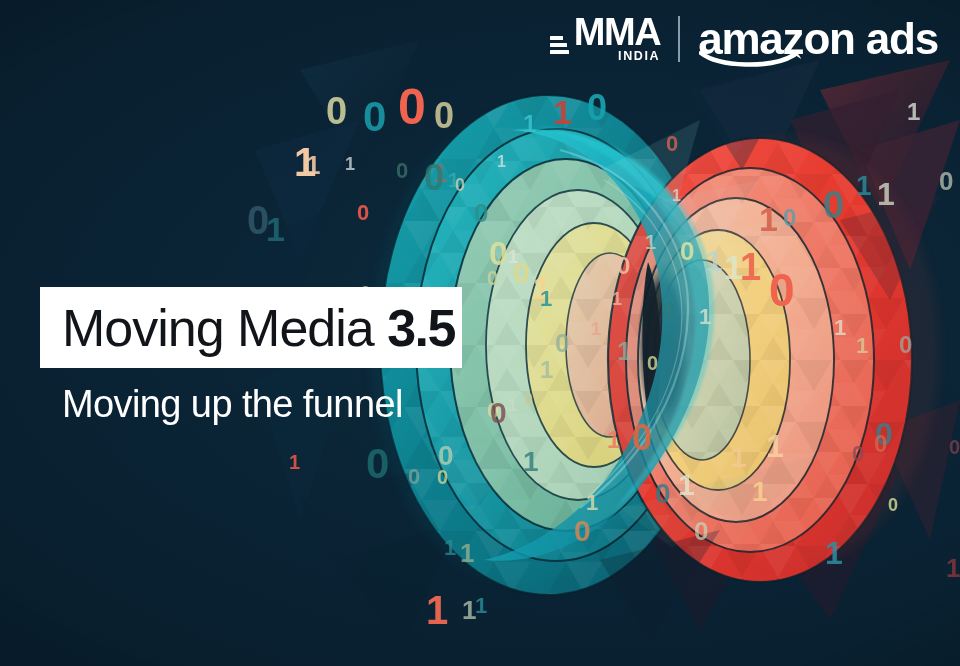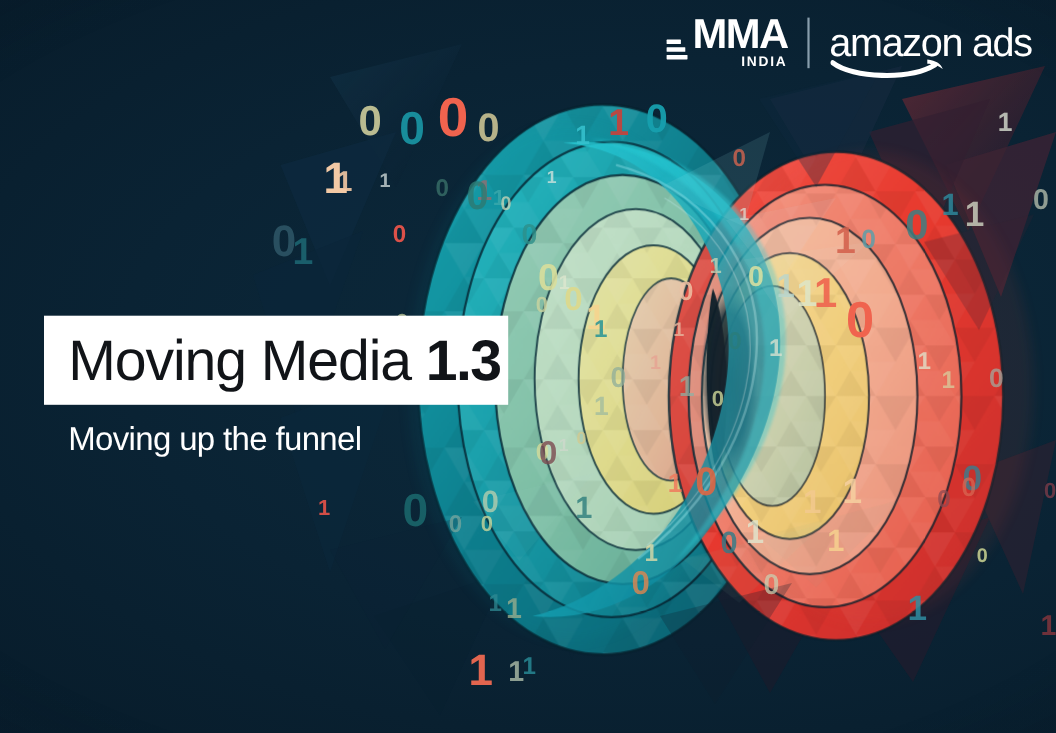--- a/index.html
+++ b/index.html
@@ -39,38 +39,38 @@
   .mma-bars i:nth-child(3){width:19px;}
   .mma-txt{display:flex;flex-direction:column;align-items:flex-end;}
   .mma-word{
     font-weight:700;font-size:38px;letter-spacing:-1.5px;color:#fff;line-height:0.88;
     font-family:"Liberation Sans","DejaVu Sans",sans-serif;
   }
   .mma-sub{font-weight:700;font-size:12.5px;letter-spacing:1.6px;color:#fff;line-height:1;margin-top:1px;}
   .divider{width:2px;height:46px;background:#9fb3c2;opacity:.85;}
   .amz{position:relative;display:flex;flex-direction:column;align-items:flex-start;}
   .amz-word{
-    font-weight:400;font-size:36px;letter-spacing:-1.2px;color:#fff;line-height:1;
+    font-weight:700;font-size:44px;letter-spacing:-1.2px;color:#fff;line-height:1;
     font-family:"Liberation Sans","DejaVu Sans",sans-serif;
   }
   .amz-smile{position:absolute;left:1px;top:31px;width:112px;height:22px;}
 
   
   .title-band{
     position:absolute;left:40px;top:287px;width:422px;height:81px;
     background:#ffffff;z-index:30;display:flex;align-items:center;
   }
   .title-txt{
     margin-left:22px;font-size:52px;line-height:1;color:#111418;white-space:nowrap;
     font-family:"Liberation Sans","DejaVu Sans",sans-serif;font-weight:400;letter-spacing:-1px;
   }
   .title-txt b{font-weight:700;letter-spacing:-1.5px;}
   .subtitle{
     position:absolute;left:62px;top:383px;z-index:30;
-    font-size:30px;color:#ffffff;font-weight:400;letter-spacing:-.6px;white-space:nowrap;
+    font-size:38px;color:#ffffff;font-weight:400;letter-spacing:-.6px;white-space:nowrap;
     font-family:"Liberation Sans","DejaVu Sans",sans-serif;
   }
 
   .vignette{position:absolute;inset:0;pointer-events:none;z-index:25;
     background:radial-gradient(130% 110% at 50% 50%, rgba(0,0,0,0) 52%, rgba(3,12,20,.55) 100%);}
 </style>
 </head>
 <body>
 
 <div id="stage">
@@ -381,18 +381,18 @@
     <div class="amz">
       <span class="amz-word">amazon ads</span>
       <svg class="amz-smile" viewBox="0 0 112 22">
         <path d="M2,5 C20,19 72,21 95,7" fill="none" stroke="#ffffff" stroke-width="4.6" stroke-linecap="round"></path>
         <path d="M88,2 C96,3 101,6 102,11 C99,8 93,6 88,6 Z" fill="#ffffff"></path>
       </svg>
     </div>
   </div>
 
   <div class="title-band">
-    <div class="title-txt"><span>Moving Media </span><b>1.3</b></div>
+    <div class="title-txt"><span>Moving Media </span><b>3.5</b></div>
   </div>
 
   <div class="subtitle">Moving up the funnel</div>
 
 </div>
 
 </body></html>

